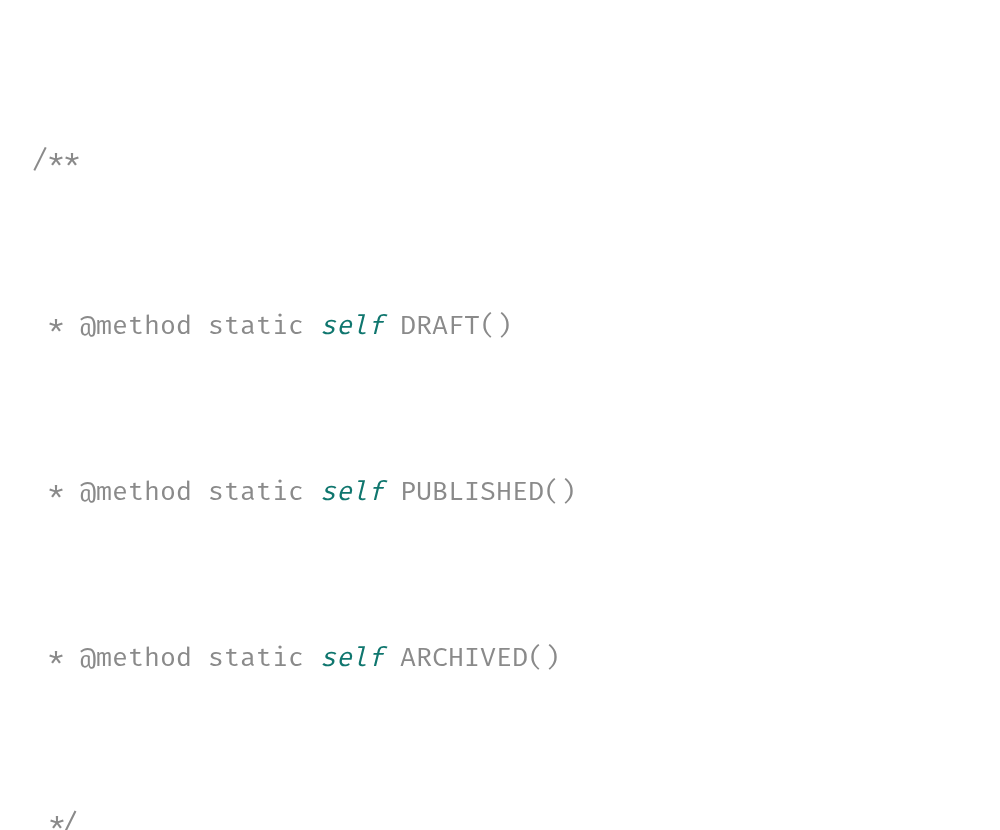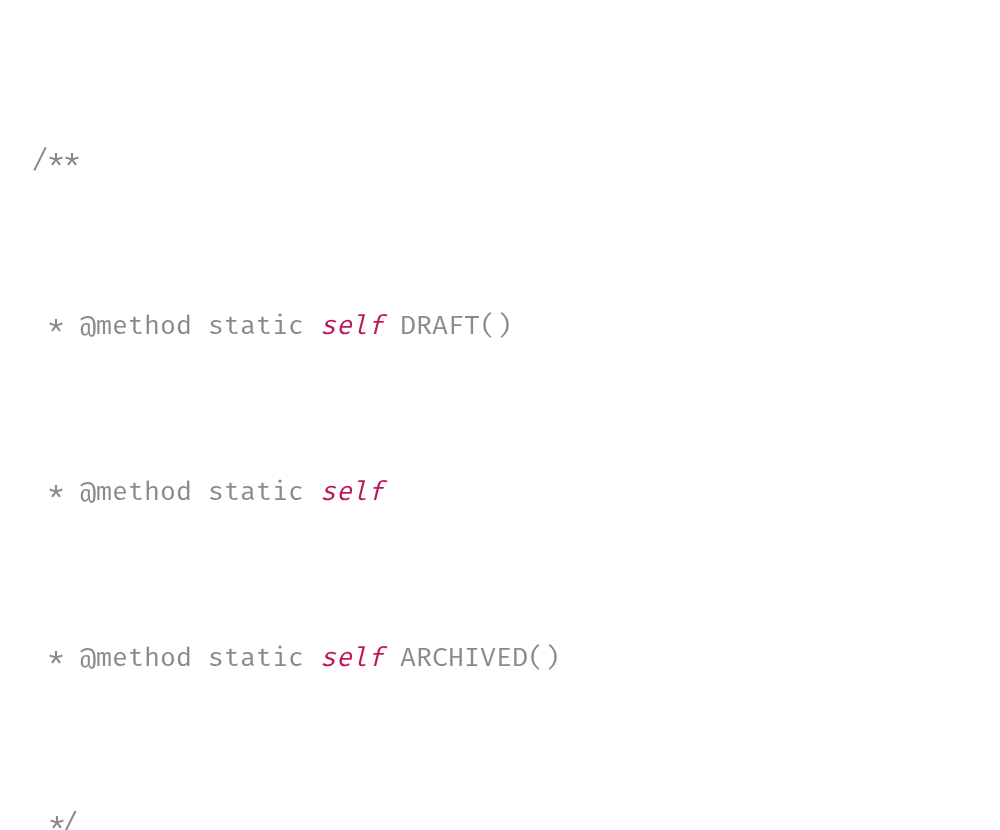--- a/index.html
+++ b/index.html
@@ -17,40 +17,40 @@
     white-space: pre;
   }
   .line {
     padding-left: 32px;
     height: 62px;
     display: flex;
     align-items: center;
   }
   .c-comment { color: #8a8a8a; }
   .c-comment-italic { color: #8a8a8a; }
-  .c-keyword-italic { color: #be185d; font-style: italic; }
+  .c-keyword-italic { color: #0f766e; font-style: italic; }
 </style>
 </head>
 <body>
 
 <div class="editor">
 
   
   <div class="line">
     <span class="c-comment">/**</span>
   </div>
 
   
   <div class="line">
     <span class="c-comment"> * </span><span class="c-comment-italic">@method</span><span class="c-comment-italic"> static </span><span class="c-keyword-italic">self</span><span class="c-comment-italic"> </span><span class="c-comment-italic">DRAFT()</span>
   </div>
 
   
   <div class="line">
-    <span class="c-comment"> * </span><span class="c-comment-italic">@method</span><span class="c-comment-italic"> static </span><span class="c-keyword-italic">self</span><span class="c-comment-italic"> </span>
+    <span class="c-comment"> * </span><span class="c-comment-italic">@method</span><span class="c-comment-italic"> static </span><span class="c-keyword-italic">self</span><span class="c-comment-italic"> </span><span class="c-comment-italic">PUBLISHED()</span>
   </div>
 
   
   <div class="line">
     <span class="c-comment"> * </span><span class="c-comment-italic">@method</span><span class="c-comment-italic"> static </span><span class="c-keyword-italic">self</span><span class="c-comment-italic"> </span><span class="c-comment-italic">ARCHIVED()</span>
   </div>
 
   
   <div class="line">
     <span class="c-comment"> */</span>

